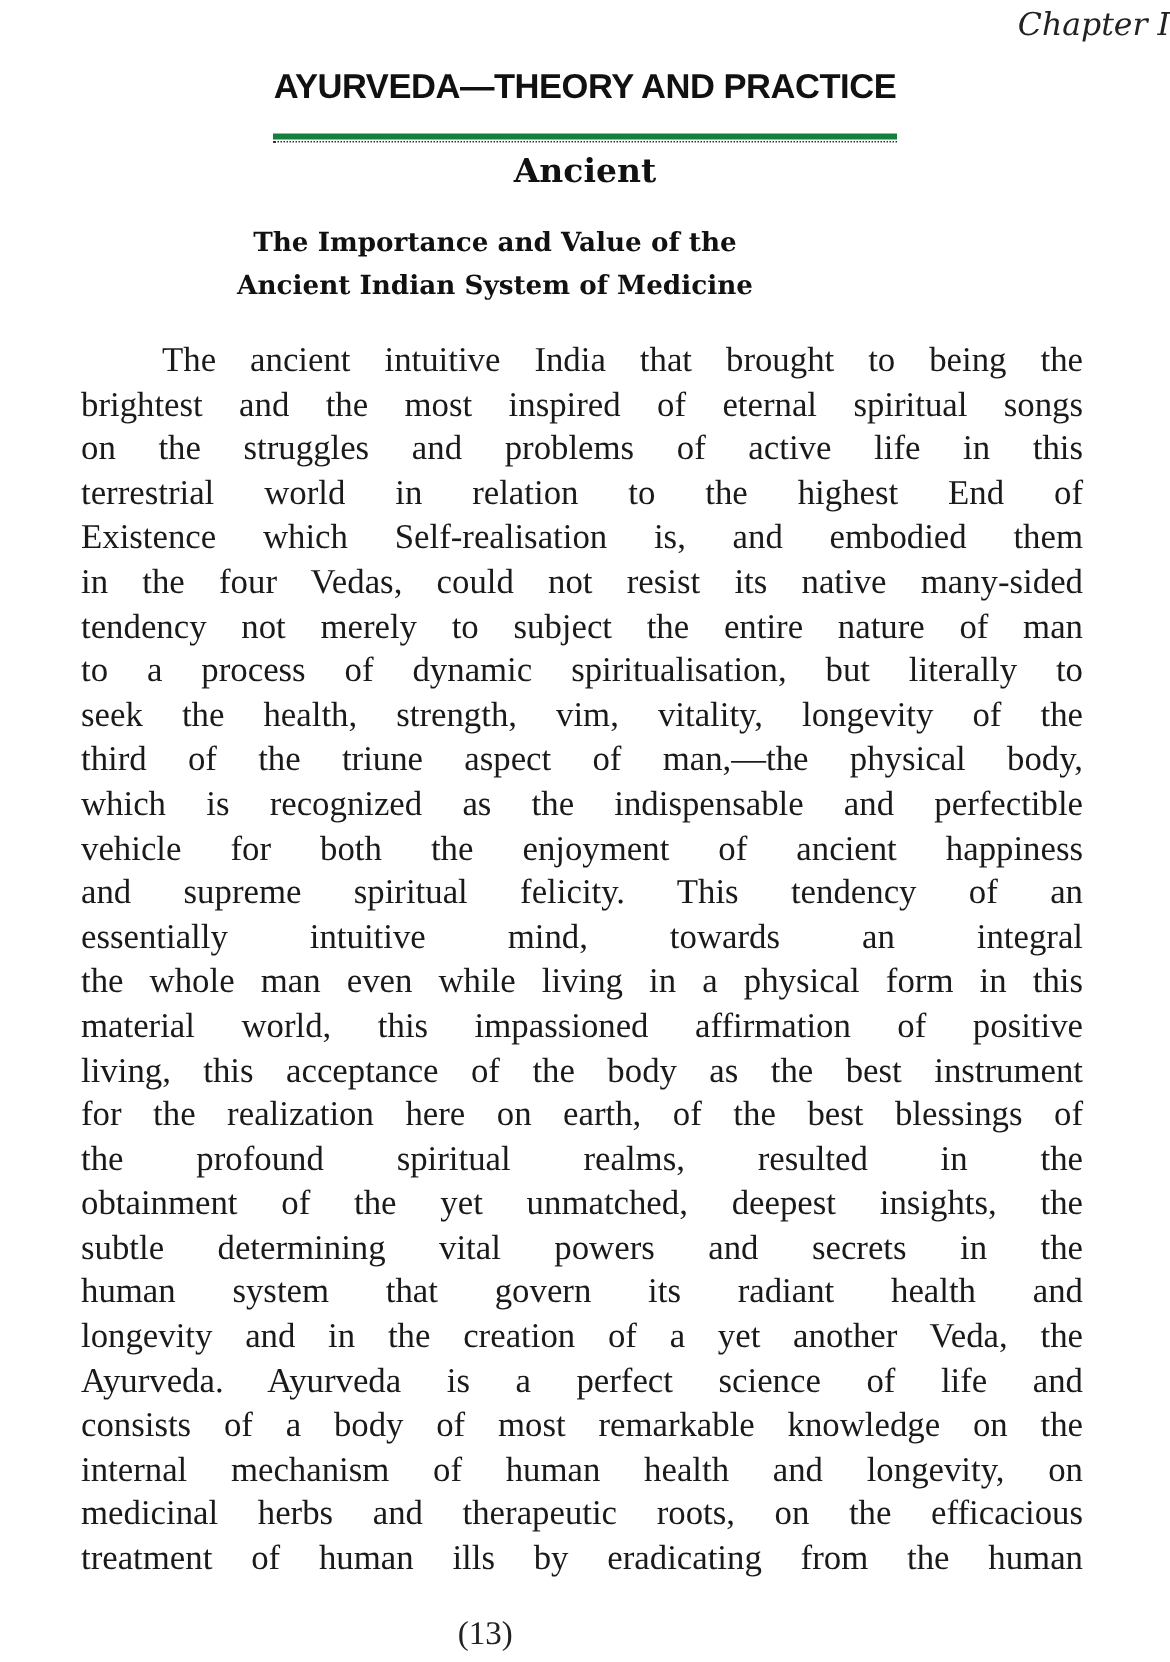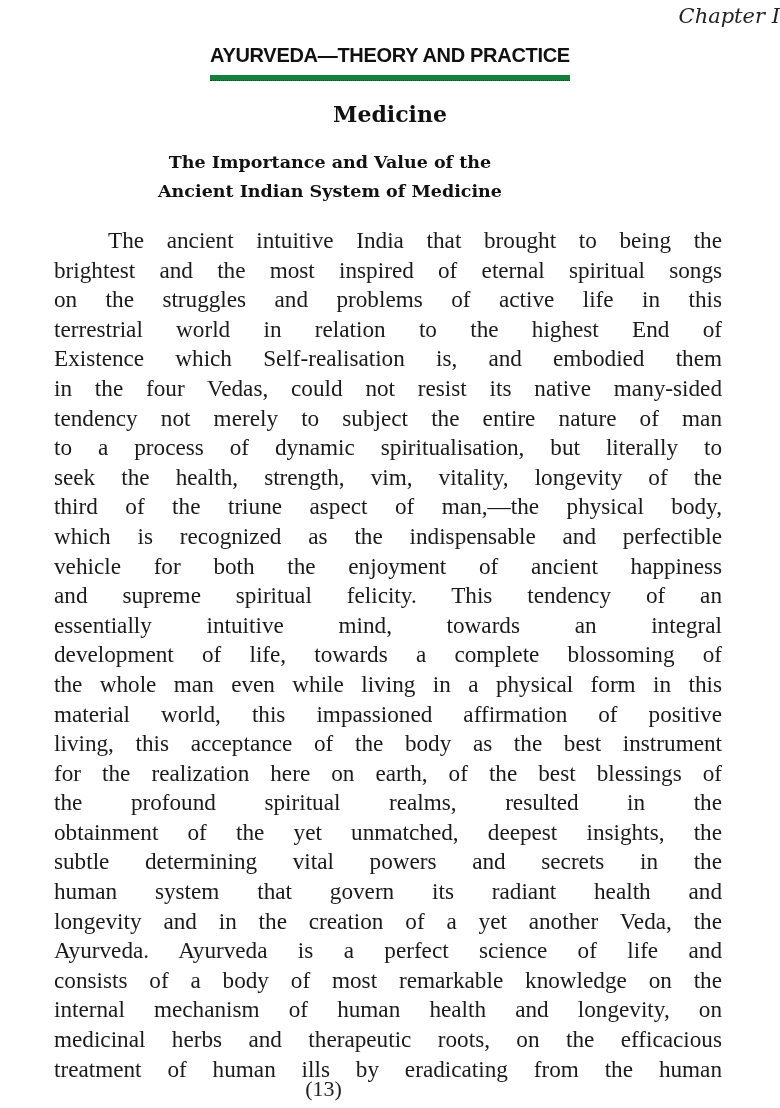--- a/index.html
+++ b/index.html
@@ -1,57 +1,56 @@
 <!DOCTYPE html>
 <html><head>
 <meta charset="utf-8">
 <style>
   html, body { margin:0; padding:0; }
   body { width:780px; height:1108px; background:#ffffff; position:relative; overflow:hidden; color:#1a1a1a; }
   .chapter { position:absolute; top:0; left:0; width:780px; text-align:right; font-family:"DejaVu Serif", serif; font-style:italic; font-size:21px; line-height:30px; top:1px; color:#222; }
   .title-wrap { position:absolute; top:44px; left:0; width:780px; text-align:center; }
-  .title { display:inline-block; font-family:"Liberation Sans", sans-serif; font-weight:bold; font-size:20px; letter-spacing:-0.3px; color:#111; padding-bottom:8px; border-bottom:6px solid #15803d; position:relative; }
+  .title { display:inline-block; font-family:"Liberation Sans", sans-serif; font-weight:bold; font-size:23px; letter-spacing:-0.3px; color:#111; padding-bottom:18px; border-bottom:4px solid #15803d; position:relative; }
   .title::after { content:""; position:absolute; left:0; right:0; bottom:-6px; border-bottom:1px dotted #333; }
   .heading { position:absolute; top:101px; left:0; width:780px; text-align:center; font-family:"DejaVu Serif", serif; font-weight:bold; font-size:22px; color:#111; }
   .subheading { position:absolute; top:148px; left:0; width:660px; text-align:center; font-family:"DejaVu Serif", serif; font-weight:bold; font-size:17.5px; line-height:29px; color:#111; }
   .body { position:absolute; top:226px; left:54px; width:668px; font-family:"Liberation Serif", serif; font-size:23.2px; line-height:29.6px; color:#1a1a1a; }
   .line { display:block; text-align:justify; text-align-last:justify; white-space:nowrap; height:29.6px; overflow:visible; }
   .line.indent { padding-left:54px; }
   .pageno { position:absolute; top:1076px; left:0; width:647px; text-align:center; font-family:"Liberation Serif", serif; font-size:22px; color:#222; }
 </style>
 </head>
 <body>
 
 <div>
   <div class="chapter">Chapter I</div>
   <div class="title-wrap">
     <span class="title">AYURVEDA—THEORY AND PRACTICE</span>
   </div>
-  <div class="heading">Medicine</div>
+  <div class="heading">Ancient</div>
   <div class="subheading">
     <div>The Importance and Value of the</div>
     <div>Ancient Indian System of Medicine</div>
   </div>
 
   <div class="body">
     <span class="line indent" style="white-space: normal;">The ancient intuitive India that brought to being the</span>
     <span class="line" style="white-space: normal;">brightest and the most inspired of eternal spiritual songs</span>
     <span class="line" style="white-space: normal;">on the struggles and problems of active life in this</span>
     <span class="line" style="white-space: normal;">terrestrial world in relation to the highest End of</span>
     <span class="line" style="white-space: normal;">Existence which Self-realisation is, and embodied them</span>
     <span class="line" style="white-space: normal;">in the four Vedas, could not resist its native many-sided</span>
     <span class="line" style="white-space: normal;">tendency not merely to subject the entire nature of man</span>
     <span class="line" style="white-space: normal;">to a process of dynamic spiritualisation, but literally to</span>
     <span class="line" style="white-space: normal;">seek the health, strength, vim, vitality, longevity of the</span>
     <span class="line" style="white-space: normal;">third of the triune aspect of man,—the physical body,</span>
     <span class="line" style="white-space: normal;">which is recognized as the indispensable and perfectible</span>
     <span class="line" style="white-space: normal;">vehicle for both the enjoyment of ancient happiness</span>
     <span class="line" style="white-space: normal;">and supreme spiritual felicity. This tendency of an</span>
     <span class="line" style="white-space: normal;">essentially intuitive mind, towards an integral</span>
-    <span class="line" style="white-space: normal;">development of life, towards a complete blossoming of</span>
     <span class="line" style="white-space: normal;">the whole man even while living in a physical form in this</span>
     <span class="line" style="white-space: normal;">material world, this impassioned affirmation of positive</span>
     <span class="line" style="white-space: normal;">living, this acceptance of the body as the best instrument</span>
     <span class="line" style="white-space: normal;">for the realization here on earth, of the best blessings of</span>
     <span class="line" style="white-space: normal;">the profound spiritual realms, resulted in the</span>
     <span class="line" style="white-space: normal;">obtainment of the yet unmatched, deepest insights, the</span>
     <span class="line" style="white-space: normal;">subtle determining vital powers and secrets in the</span>
     <span class="line" style="white-space: normal;">human system that govern its radiant health and</span>
     <span class="line" style="white-space: normal;">longevity and in the creation of a yet another Veda, the</span>
     <span class="line" style="white-space: normal;">Ayurveda. Ayurveda is a perfect science of life and</span>

